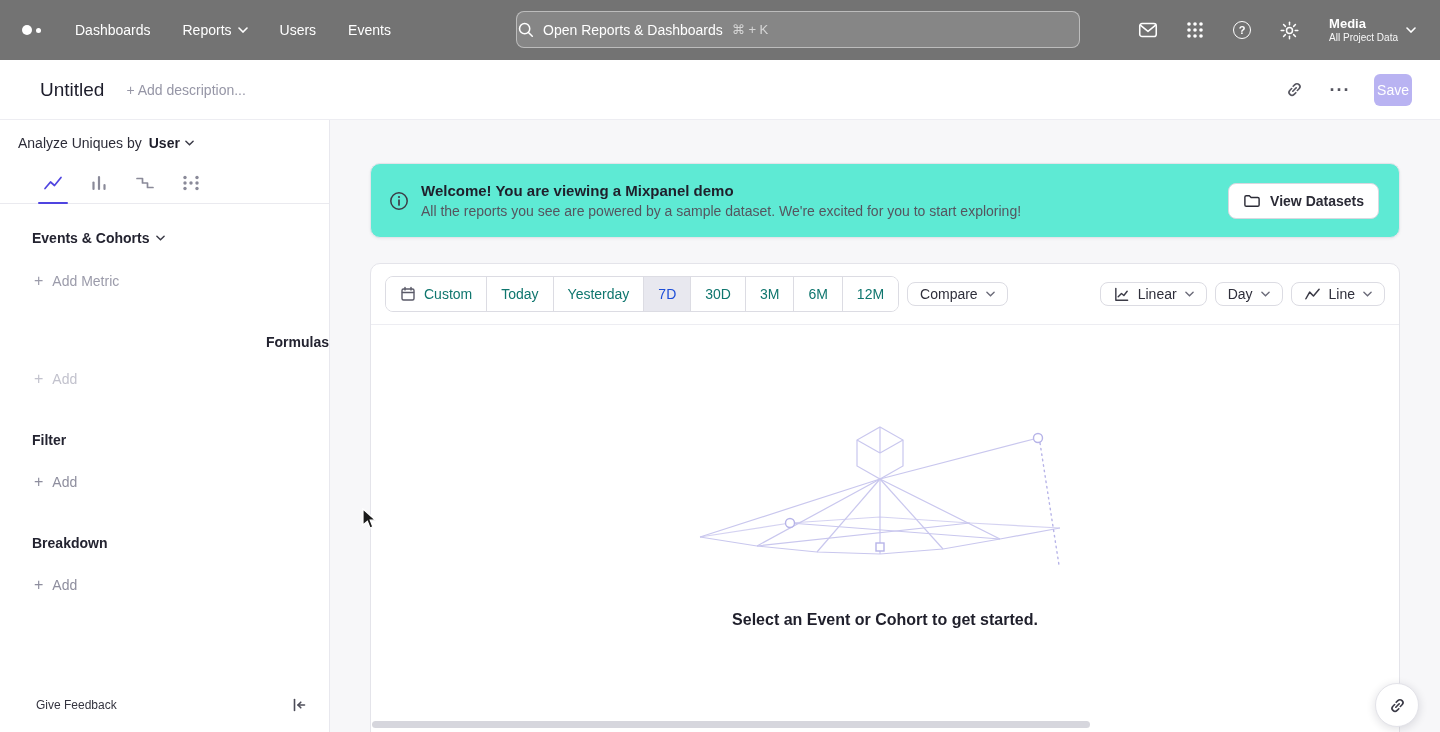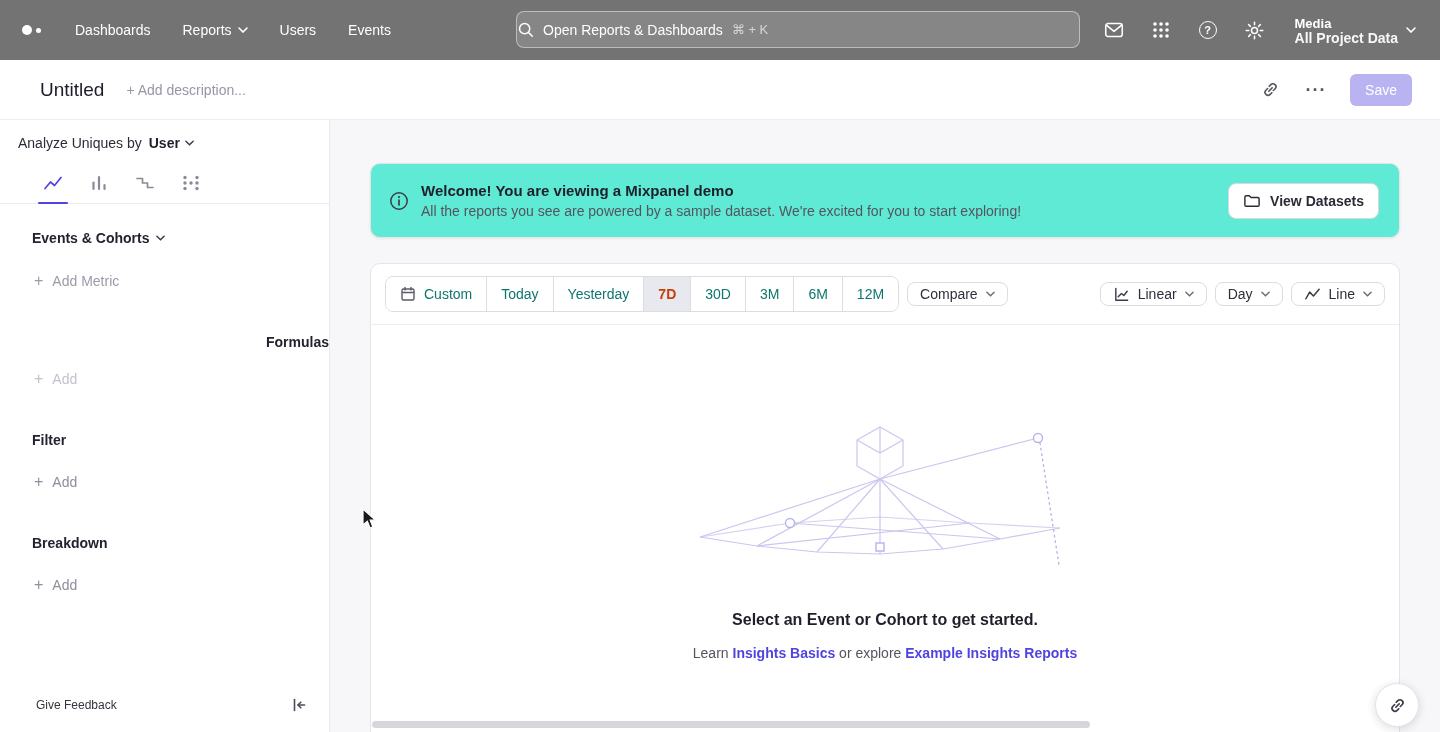--- a/index.html
+++ b/index.html
@@ -14,30 +14,30 @@
   .nav-items { display:flex; align-items:center; gap:32px; margin-left:34px; }
   .nav-item { font-size:14px; font-weight:500; display:flex; align-items:center; gap:6px; cursor:pointer; white-space:nowrap; }
   .nav-search { position:absolute; left:516px; top:11px; width:564px; height:37px; border-radius:8px; background:rgba(255,255,255,0.14); border:1px solid rgba(255,255,255,0.45); display:flex; align-items:center; justify-content:flex-start; gap:9px; cursor:pointer; }
   .nav-search .ph { font-size:14px; color:#ffffff; }
   .nav-search .shortcut { font-size:13px; color:rgba(255,255,255,0.65); }
   .nav-right { position:absolute; right:24px; top:0; height:60px; display:flex; align-items:center; gap:25px; }
   .nav-icon { width:22px; height:22px; display:flex; align-items:center; justify-content:center; cursor:pointer; }
   .help-circle { width:18px; height:18px; border:1.6px solid #fff; border-radius:50%; font-size:11px; font-weight:700; display:flex; align-items:center; justify-content:center; }
   .project { display:flex; align-items:center; gap:8px; cursor:pointer; margin-left:4px; }
   .project .pname { font-size:13px; font-weight:700; line-height:15px; }
-  .project .pscope { font-size:14px; font-weight:700; opacity:0.95; line-height:14px; }
+  .project .pscope { font-size:10px; font-weight:400; opacity:0.95; line-height:14px; }
 
   
   .report-header { position:absolute; top:60px; left:0; width:1440px; height:60px; background:#fff; border-bottom:1px solid #ededf2; display:flex; align-items:center; padding:0 28px 0 40px; z-index:10; }
   .report-title { font-size:19px; font-weight:500; color:#1d1d2b; }
   .report-desc { font-size:14px; color:#9696a6; margin-left:22px; cursor:text; }
   .header-actions { margin-left:auto; display:flex; align-items:center; gap:22px; }
   .icon-btn { color:#55555f; display:flex; align-items:center; justify-content:center; width:24px; height:24px; cursor:pointer; }
   .ellipsis { font-size:18px; letter-spacing:1px; color:#55555f; font-weight:700; line-height:10px; }
-  .save-btn { background:#b9b3f2; color:#fff; font-size:14px; font-weight:500; border:none; border-radius:6px; padding:8px 15px; cursor:default; }
+  .save-btn { background:#b9b3f2; color:#fff; font-size:14px; font-weight:500; border:none; border-radius:6px; padding:8px 3px; cursor:default; }
 
   
   .sidebar { position:absolute; top:120px; left:0; width:330px; height:612px; background:#fff; border-right:1px solid #e8e8ee; z-index:5; }
   .analyze-row { display:flex; align-items:flex-end; gap:7px; padding:15px 0 0 18px; font-size:14px; color:#2c2c38; }
   .analyze-val { font-weight:700; display:flex; align-items:center; gap:5px; cursor:pointer; color:#1f1f2b; }
   .sidebar-tabs { display:flex; align-items:stretch; margin-top:14px; padding-left:30px; border-bottom:1px solid #eaeaef; }
   .stab { position:relative; padding:8px 13px 10px 13px; cursor:pointer; color:#8a8a99; display:flex; align-items:center; }
   .stab.active { color:#4f44e0; }
   .stab.active::after { content:""; position:absolute; left:8px; right:8px; bottom:-1px; height:2px; background:#4f44e0; border-radius:1px; }
   .sec-head { display:flex; align-items:center; gap:7px; padding-left:32px; font-size:14px; font-weight:700; color:#232330; cursor:pointer; }
@@ -56,21 +56,21 @@
   .banner-text { margin-left:12px; }
   .banner-title { font-size:15px; font-weight:700; color:#1f1f2b; }
   .banner-sub { font-size:14px; color:#55555f; margin-top:4px; }
   .view-datasets { margin-left:auto; display:flex; align-items:center; gap:9px; background:#fff; border:1px solid #d8d8e0; border-radius:8px; height:36px; padding:0 14px; font-size:14px; font-weight:600; color:#2b2b36; cursor:pointer; }
 
   .report-card { margin:25px 40px 0 40px; background:#fff; border:1px solid #e4e4ea; border-radius:10px 10px 0 0; height:600px; }
   .card-toolbar { display:flex; align-items:center; padding:12px 14px; border-bottom:1px solid #ededf2; }
   .seg-group { display:flex; border:1px solid #dcdce3; border-radius:8px; overflow:hidden; background:#fff; }
   .seg { height:34px; display:flex; align-items:center; gap:8px; padding:0 14px; font-size:14px; color:#0f766e; border-left:1px solid #dcdce3; cursor:pointer; white-space:nowrap; background:#fff; }
   .seg:first-child { border-left:none; }
-  .seg.selected { background:#e8e8ef; color:#c2410c; font-weight:700; }
+  .seg.selected { background:#e8e8ef; color:#1d4ed8; font-weight:400; }
   .tb-btn { height:24px; display:flex; align-items:center; gap:8px; padding:0 12px; font-size:14px; color:#2f2f3b; border:1px solid #dcdce3; border-radius:8px; background:#fff; cursor:pointer; margin-left:8px; white-space:nowrap; }
   .tb-right { margin-left:auto; display:flex; align-items:center; }
   .chev { display:flex; color:#6a6a78; }
 
   .empty-state { text-align:center; padding-top:48px; }
   .empty-illustration { display:block; margin:52px auto 0 auto; }
   .empty-title { font-size:16px; font-weight:700; color:#1f1f2b; margin-top:36px; }
   .empty-sub { font-size:14px; color:#55555f; margin-top:16px; }
   .empty-sub a { color:#4f44e0; font-weight:600; text-decoration:none; cursor:pointer; }
 
@@ -402,26 +402,20 @@
           <line x1="95" y1="98" x2="305" y2="114"></line>
           <line x1="275" y1="98" x2="62" y2="121"></line>
         </g>
 
         <circle cx="95" cy="98" r="4.5" fill="#fff" stroke="#b7b4e8" stroke-width="1.4"></circle>
         <circle cx="343" cy="13" r="4.5" fill="#fff" stroke="#b7b4e8" stroke-width="1.4"></circle>
         <rect x="181" y="118" width="8" height="8" fill="#fff" stroke="#b7b4e8" stroke-width="1.4"></rect>
         <line x1="345" y1="18" x2="364" y2="140" stroke="#b7b4e8" stroke-width="1.4" stroke-dasharray="1.5 4" stroke-linecap="round"></line>
       </svg>
       <div class="empty-title">Select an Event or Cohort to get started.</div>
-      <div class="empty-sub">
-        <span>Learn</span>
-        <a>Insights Basics</a>
-        <span>or explore</span>
-        <a>Example Insights Reports</a>
-      </div>
     </div>
   </div>
 </div>
 
 <div class="hscrollbar"></div>
 <div class="fab">
   <svg width="19" height="19" viewBox="0 0 20 20" fill="none" stroke="#3a3a46" stroke-width="1.7" stroke-linecap="round">
     <path d="M8.2 11.8 L11.8 8.2"></path>
     <path d="M7 9 L5.2 10.8 a3.1 3.1 0 0 0 4.4 4.4 L11.4 13.4"></path>
     <path d="M13 11 L14.8 9.2 a3.1 3.1 0 0 0 -4.4 -4.4 L8.6 6.6"></path>

